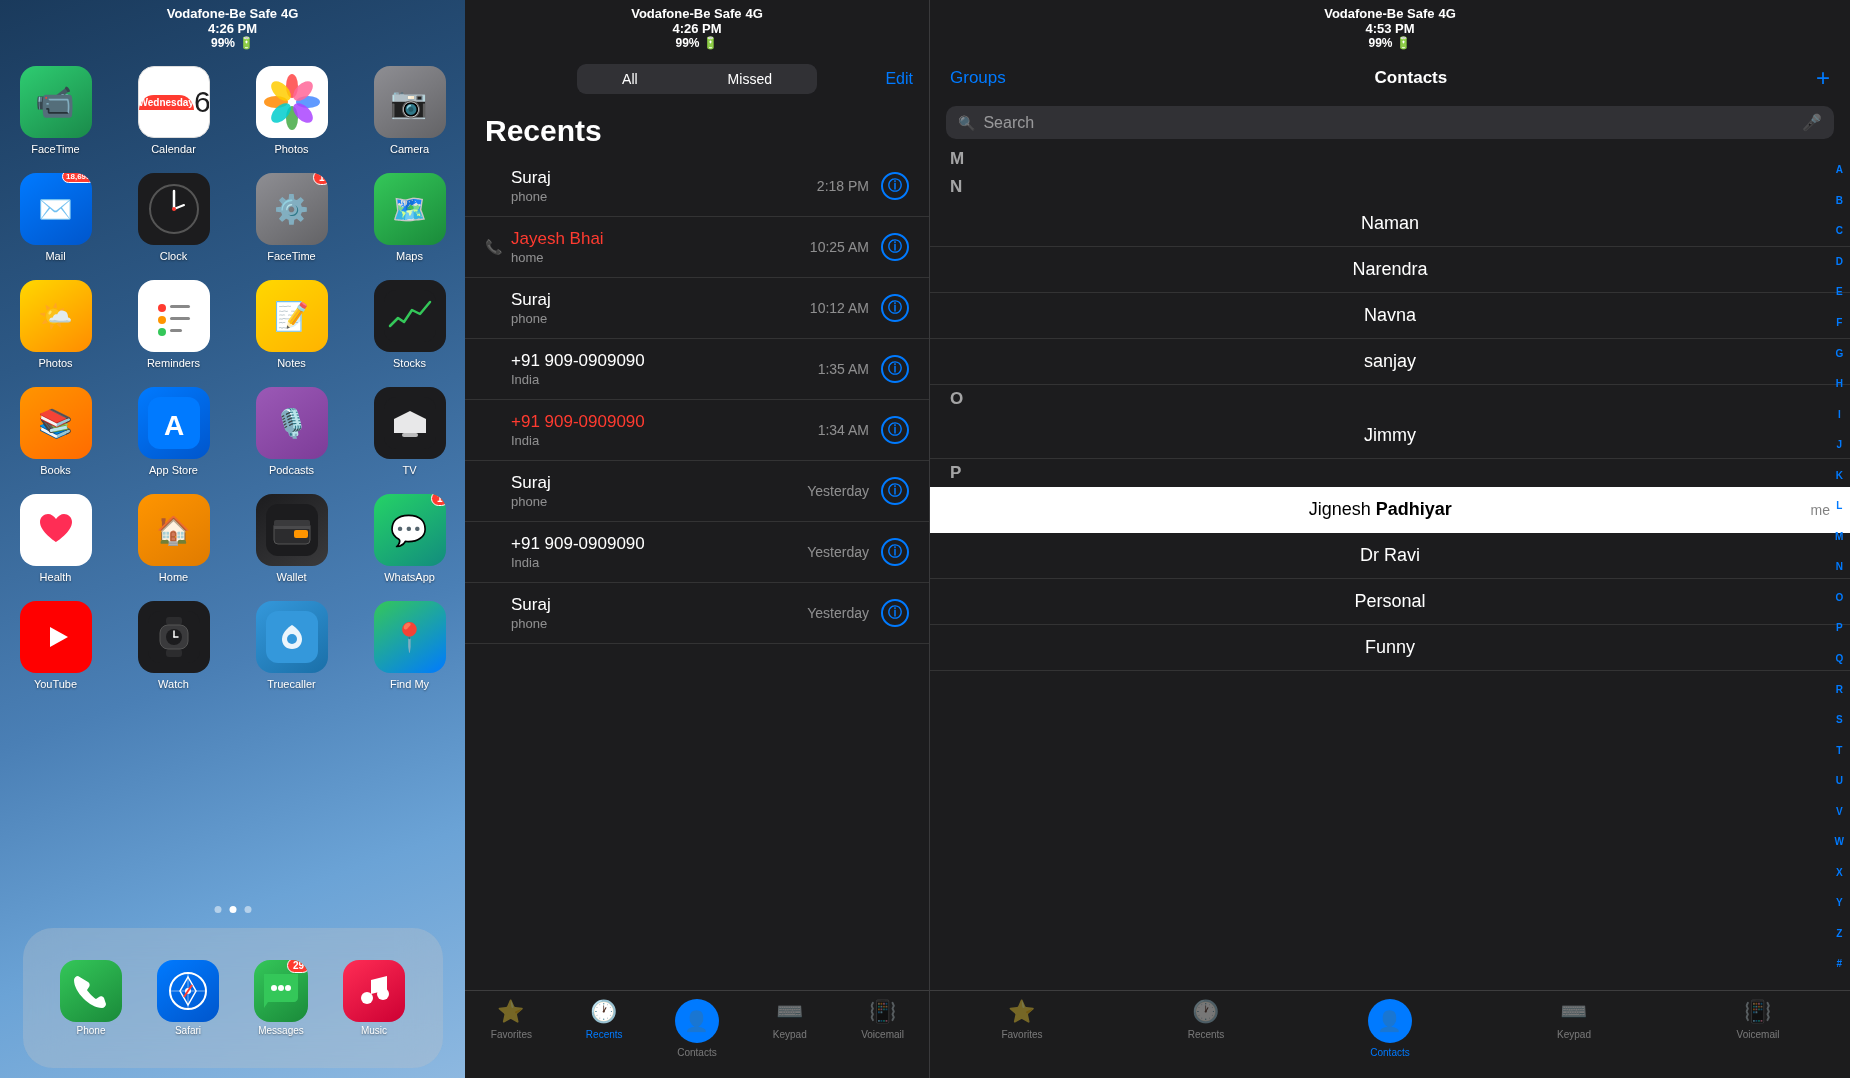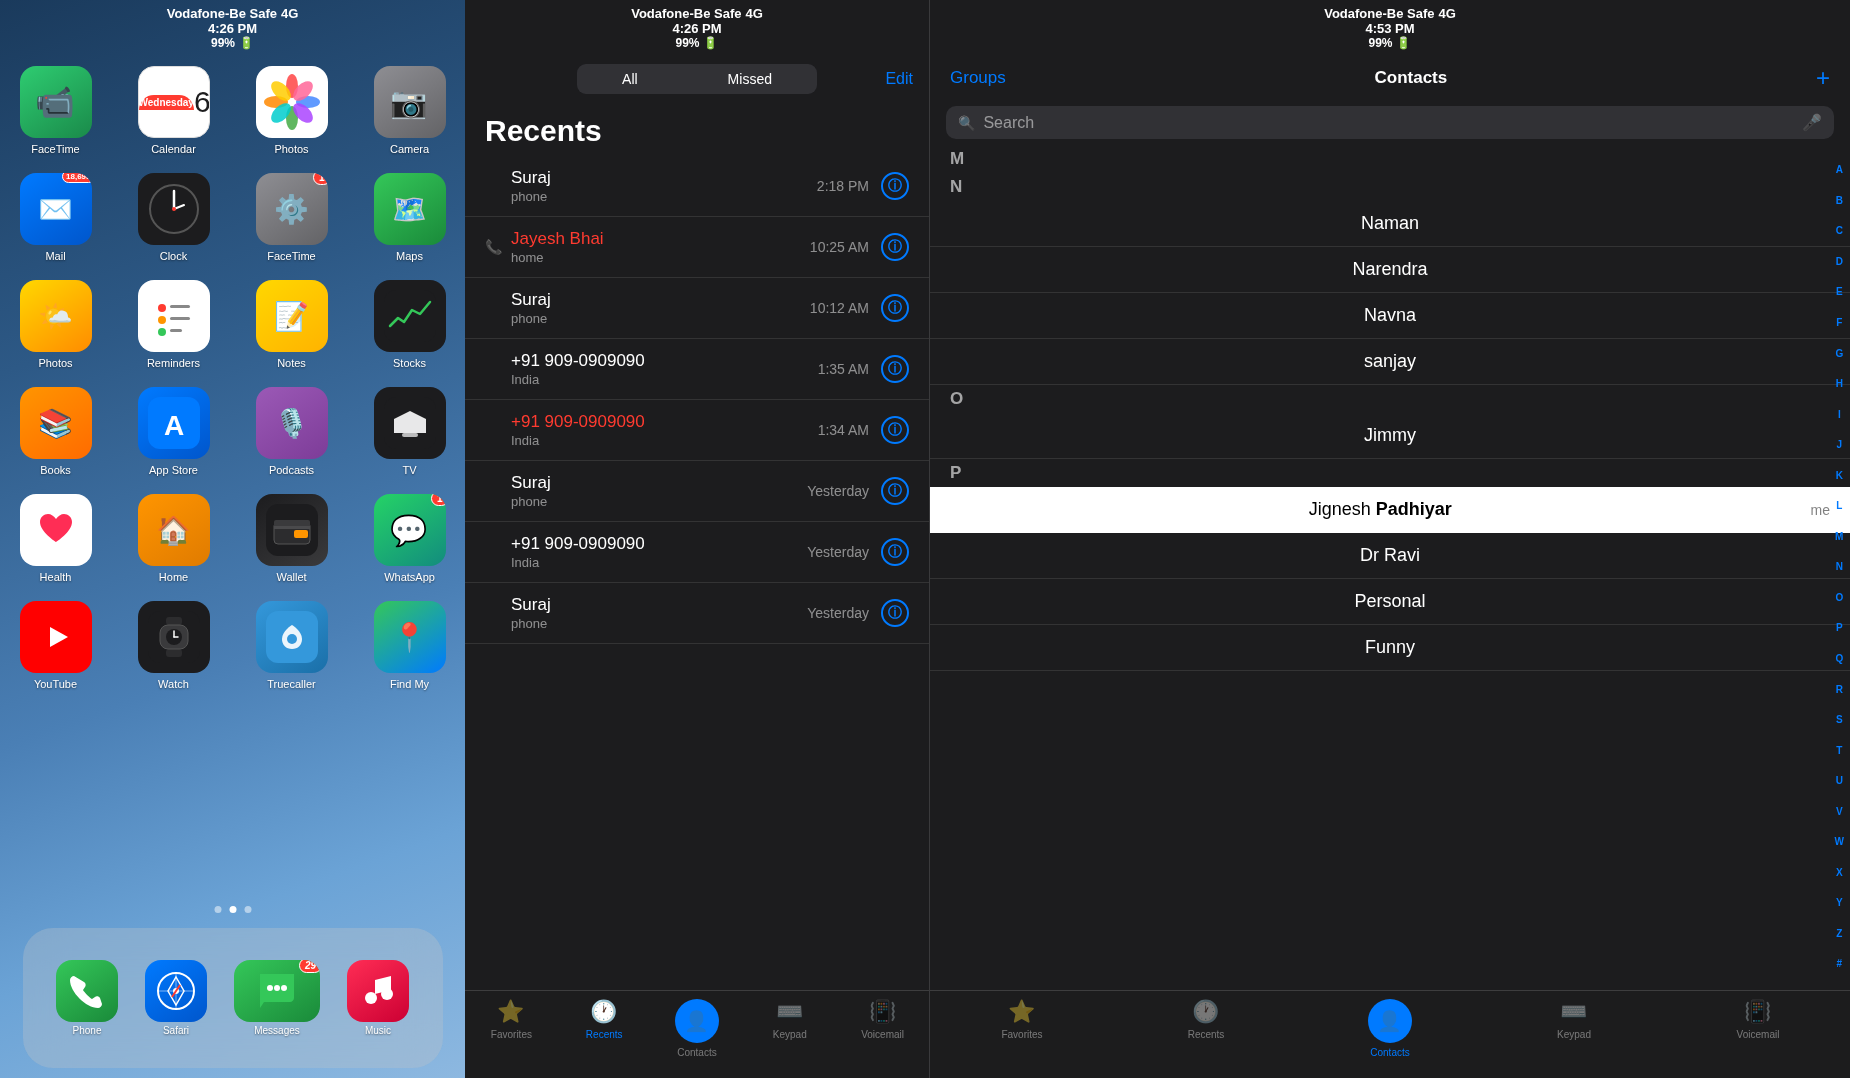--- a/index.html
+++ b/index.html
@@ -611,21 +611,21 @@
           <line x1="22" y1="4" x2="22" y2="40" stroke="#fff" stroke-width="1" opacity="0.5"></line>
           <line x1="4" y1="22" x2="40" y2="22" stroke="#fff" stroke-width="1" opacity="0.5"></line>
           <polygon points="22,8 30,22 22,36 14,22" fill="none" stroke="#fff" stroke-width="1.5"></polygon>
           <circle cx="22" cy="22" r="3" fill="#fff"></circle>
           <line x1="26" y1="16" x2="18" y2="28" stroke="#ff3b30" stroke-width="2"></line>
         </svg>
       </div>
       <span class="app-label">Safari</span>
     </div>
     <div class="app-item">
-      <div class="app-icon icon-messages" style="width:86px;height:62px;position:relative;font-style:italic;">
+      <div class="app-icon icon-messages" style="width:54px;height:62px;position:relative;">
         <svg width="42" height="42" viewBox="0 0 42 42">
           <path d="M4 4 L38 4 L38 28 C38 30 36 32 34 32 L8 32 L4 38 L4 4Z" fill="#34c759"></path>
           <circle cx="14" cy="18" r="3" fill="#fff"></circle>
           <circle cx="21" cy="18" r="3" fill="#fff"></circle>
           <circle cx="28" cy="18" r="3" fill="#fff"></circle>
         </svg>
         <span class="badge" style="top:-2px;right:-2px;">29</span>
       </div>
       <span class="app-label">Messages</span>
     </div>

